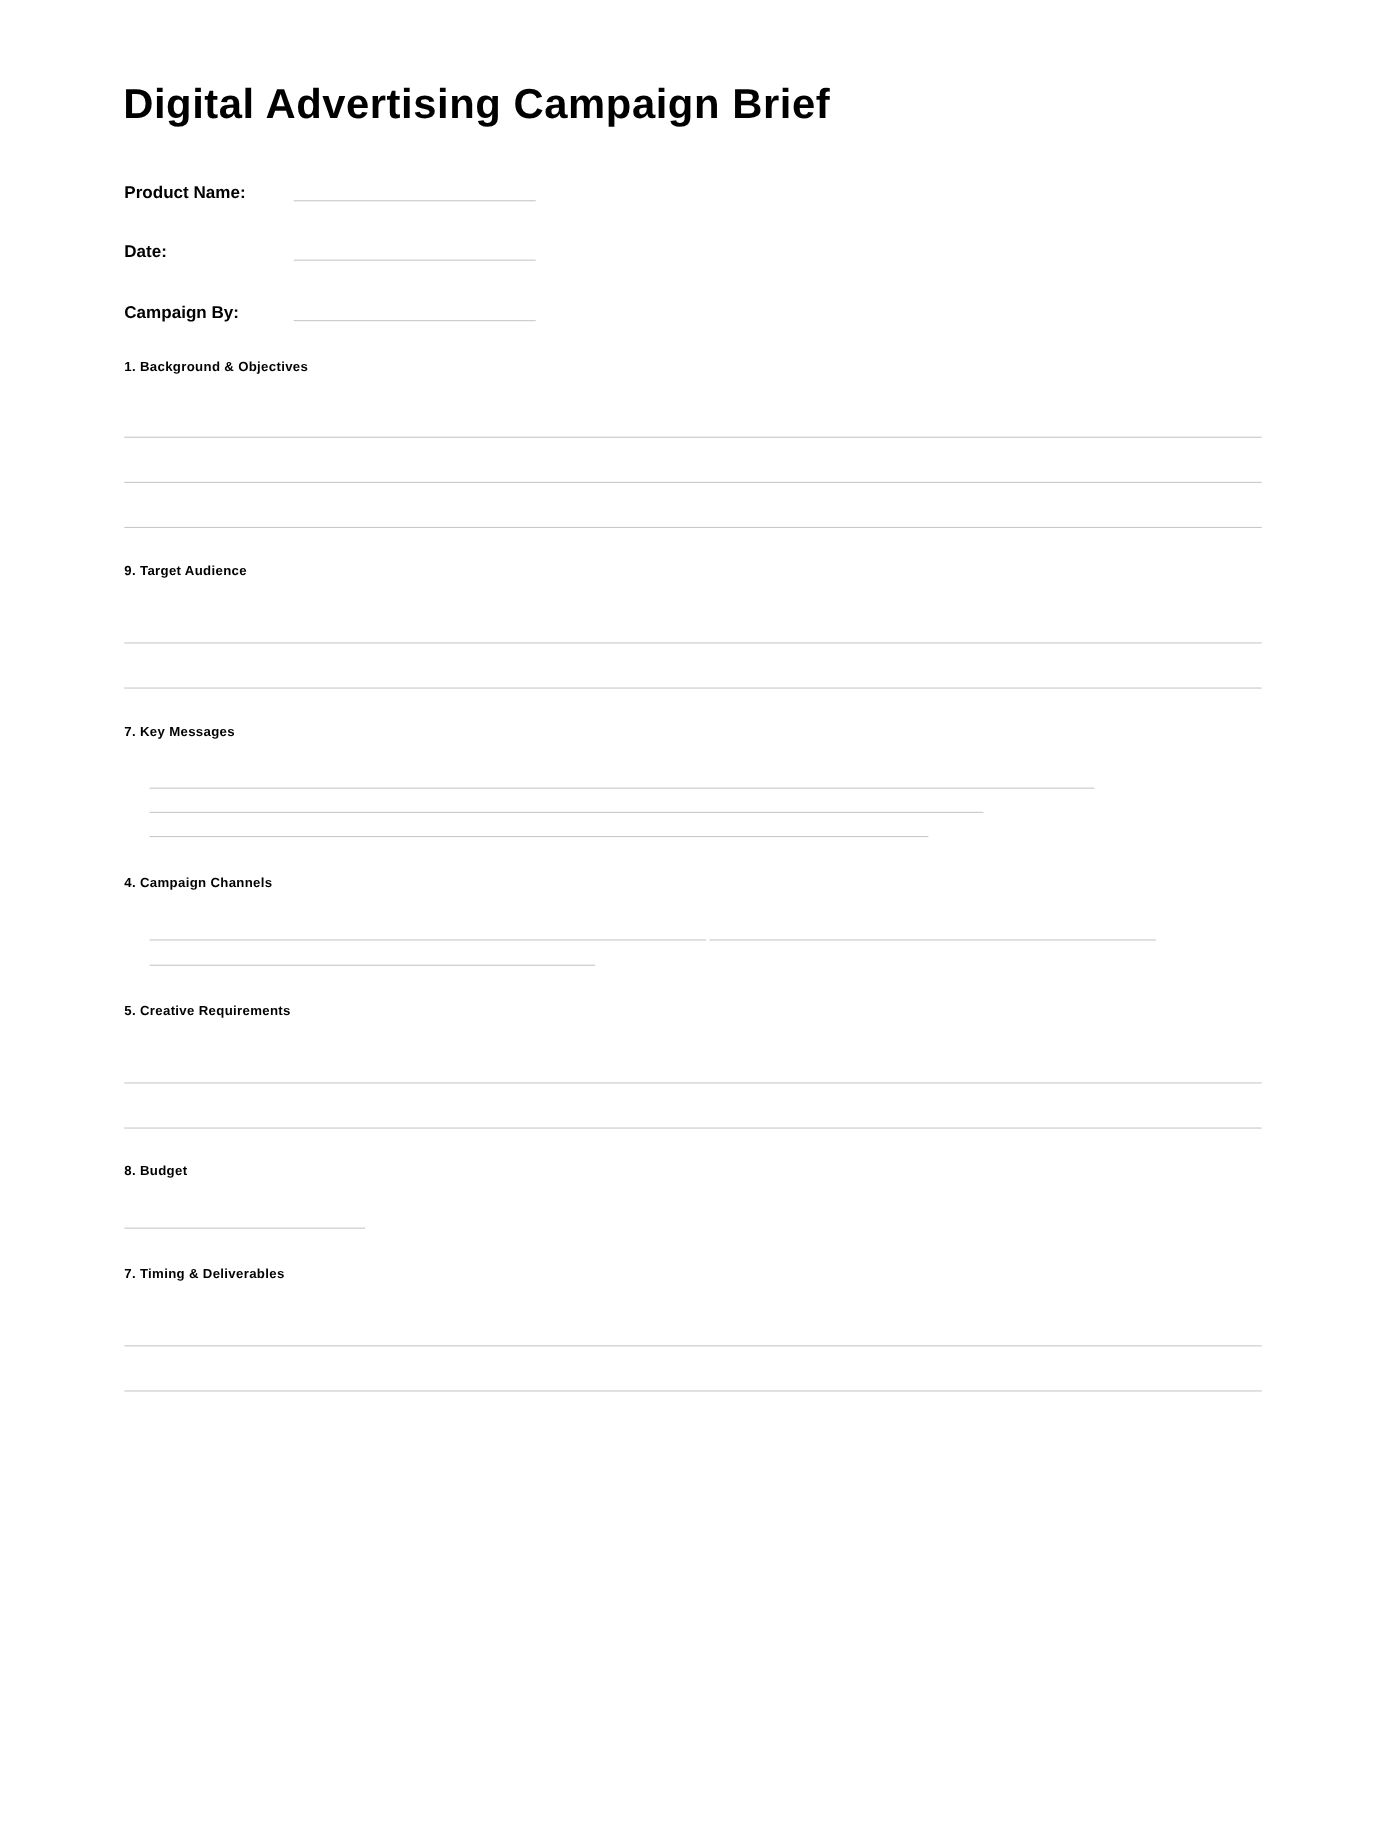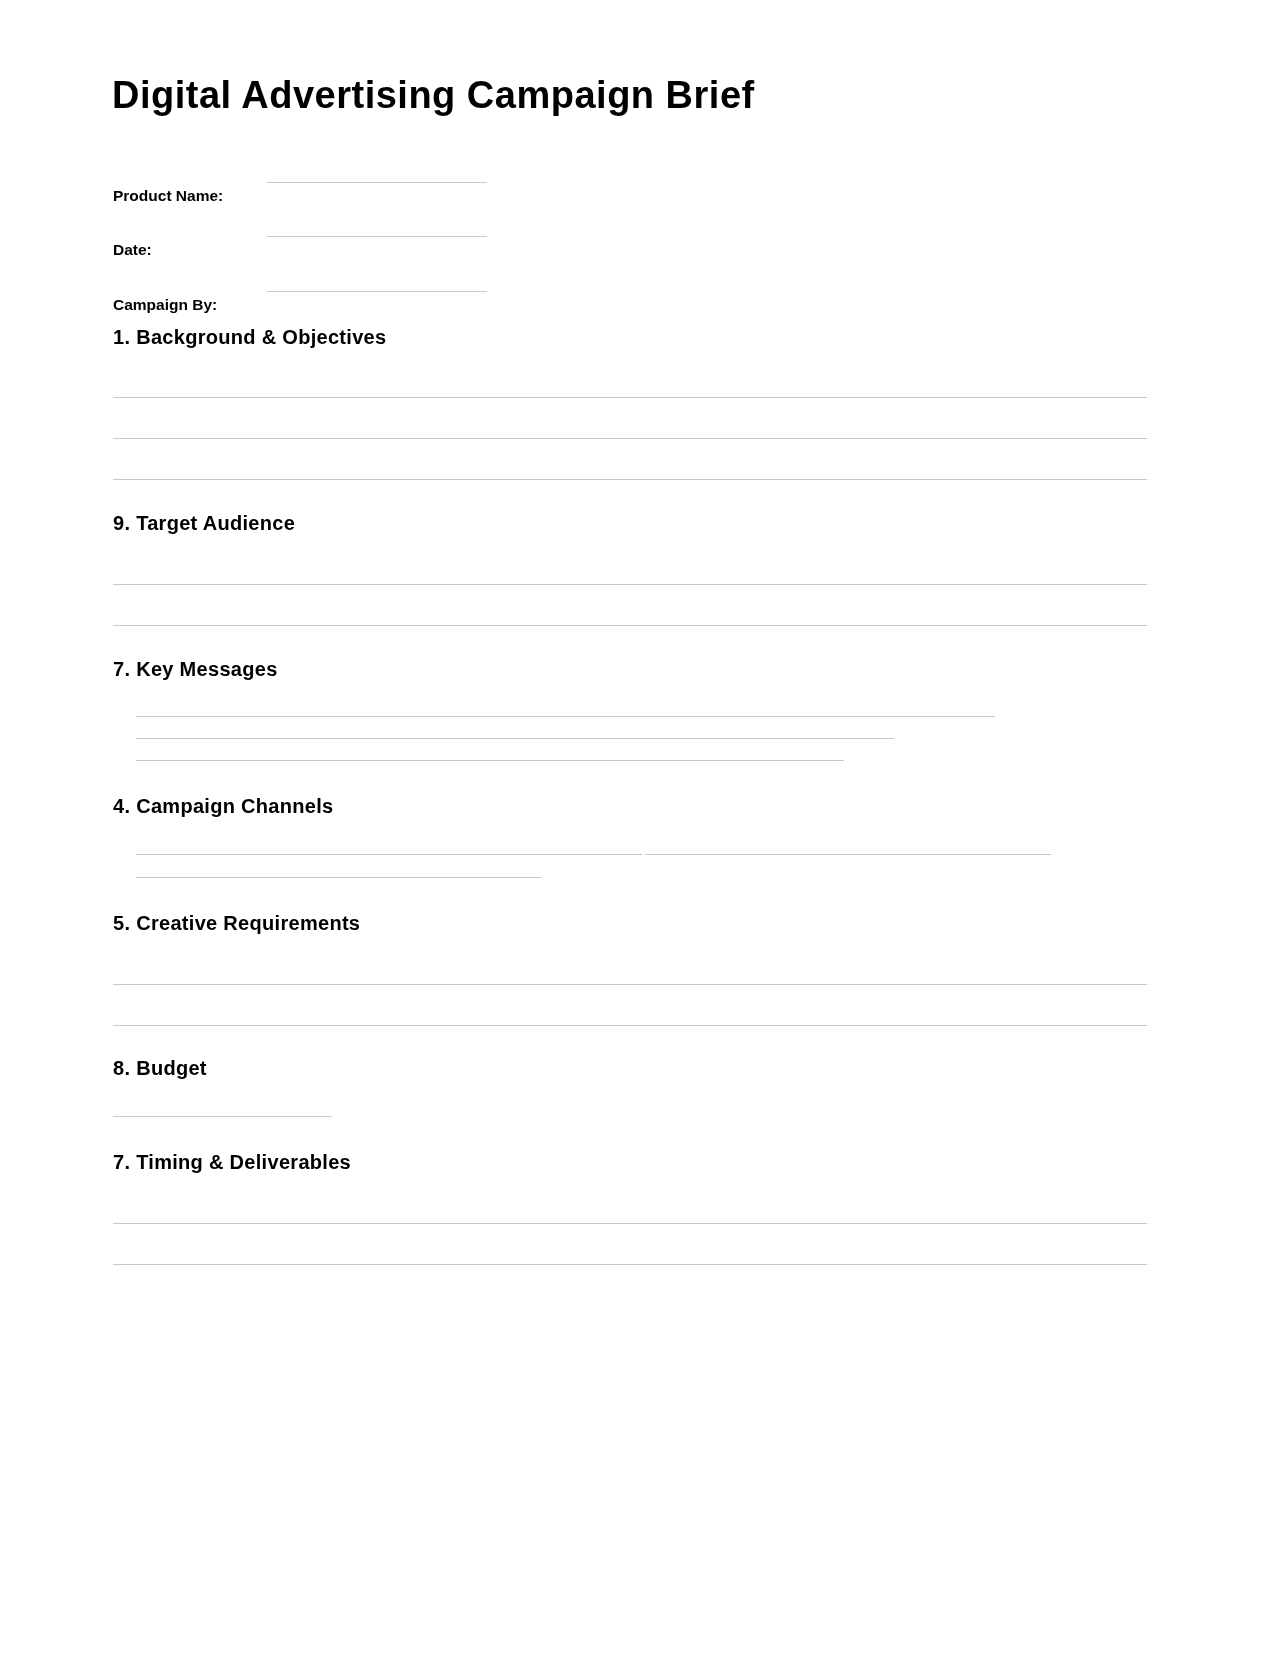--- a/index.html
+++ b/index.html
@@ -1,21 +1,21 @@
 <!DOCTYPE html>
 <html><head>
 <meta charset="utf-8">
 <style>
   html, body { margin: 0; padding: 0; background: #ffffff; }
   body { width: 1263px; height: 1655px; position: relative; overflow: hidden;
          font-family: "Liberation Sans", sans-serif; color: #000; }
   .abs { position: absolute; }
   .title { left: 112px; top: 74px; font-size: 38px; font-weight: bold; letter-spacing: 0.5px; margin: 0; white-space: nowrap; }
-  .label { left: 113px; font-size: 15.5px; font-weight: bold; white-space: nowrap; margin-top: 20px; }
-  .heading { left: 113px; font-size: 20px; font-weight: bold; letter-spacing: 0.3px; margin: 0; white-space: nowrap; }
+  .label { left: 113px; font-size: 15.5px; font-weight: bold; white-space: nowrap; }
+  .heading { left: 113px; font-size: 12px; font-weight: bold; letter-spacing: 0.3px; margin: 0; white-space: nowrap; }
   .line { height: 0; border-top: 1.5px solid #c8c8c8; }
 </style>
 </head>
 <body>
 
 <h1 class="abs title">Digital Advertising Campaign Brief</h1>
 
 <span class="abs label" style="top:167px">Product Name:</span>
 <div class="abs line" style="left:267px; top:182px; width:220px"></div>
 

